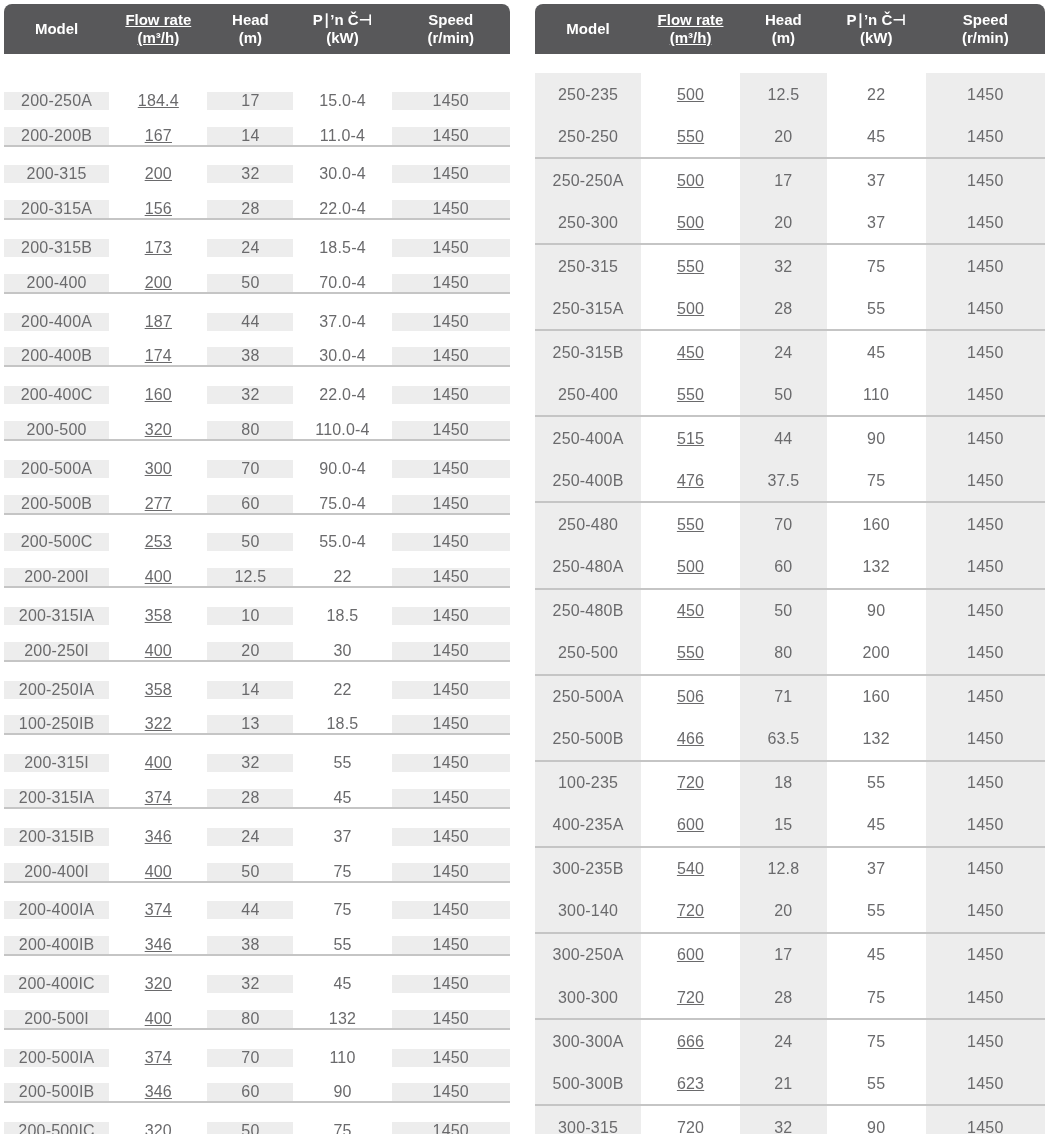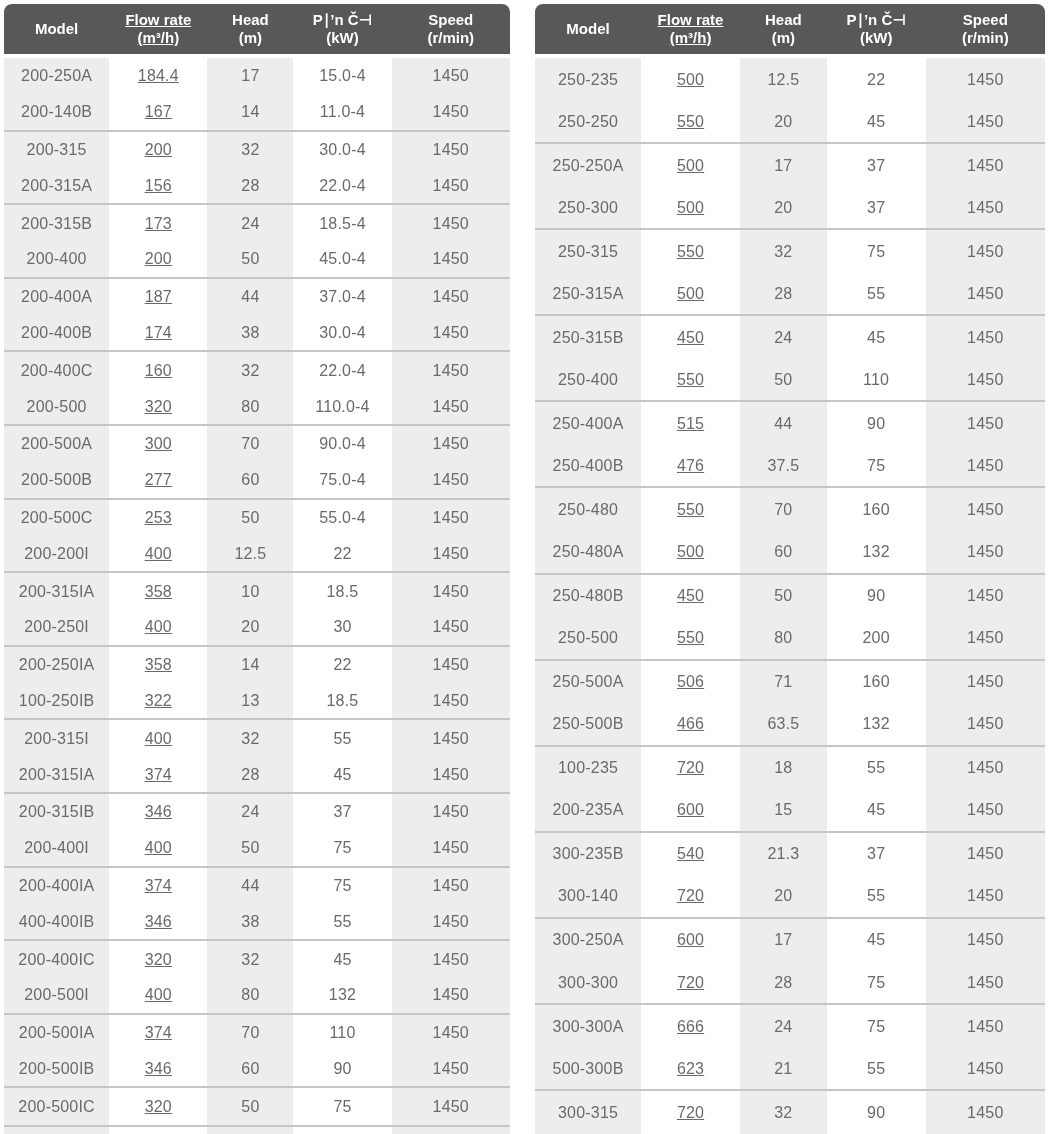--- a/index.html
+++ b/index.html
@@ -17,32 +17,32 @@
     background:var(--header-bg,#58585a);
     color:var(--header-text,#ffffff);
     border-radius:8px 8px 0 0;
     height:50px;
     display:flex;
     align-items:center;
     font-weight:bold;
     font-size:15px;
     line-height:18px;
     text-align:right;
-    margin-bottom:4px;
+    margin-bottom:19px;
   }
   .hc{display:flex;flex-direction:column;justify-content:center;align-items:center;height:100%;}
 
   .c0{width:20.8%;}
   .c1{width:19.4%;text-decoration:underline;}
   .c2{width:17.0%;}
   .c3{width:19.4%;}
   .c4{width:23.4%;}
 
   .row{display:flex;box-sizing:border-box;}
-  .left .row{height:36.8px;}
+  .left .row{height:36.8px;align-items:flex-end;}
   .right .row{height:43.05px;}
   .cell{
     display:flex;align-items:center;justify-content:center;
     font-size:16px;
     color:var(--body-text,#6a6a6c);
     letter-spacing:0.2px;
   }
   .cell.c0,.cell.c2,.cell.c4{background:var(--stripe,#ededed);}
   .cell.c1,.cell.c3{background:#ffffff;}
 
@@ -80,21 +80,21 @@
 
       <div class="row">
         <div class="cell c0">200-250A</div>
         <div class="cell c1">184.4</div>
         <div class="cell c2">17</div>
         <div class="cell c3">15.0-4</div>
         <div class="cell c4">1450</div>
       </div>
 
       <div class="row">
-        <div class="cell c0">200-140B</div>
+        <div class="cell c0">200-200B</div>
         <div class="cell c1">167</div>
         <div class="cell c2">14</div>
         <div class="cell c3">11.0-4</div>
         <div class="cell c4">1450</div>
       </div>
 
       <div class="row">
         <div class="cell c0">200-315</div>
         <div class="cell c1">200</div>
         <div class="cell c2">32</div>
@@ -115,21 +115,21 @@
         <div class="cell c1">173</div>
         <div class="cell c2">24</div>
         <div class="cell c3">18.5-4</div>
         <div class="cell c4">1450</div>
       </div>
 
       <div class="row">
         <div class="cell c0">200-400</div>
         <div class="cell c1">200</div>
         <div class="cell c2">50</div>
-        <div class="cell c3">45.0-4</div>
+        <div class="cell c3">70.0-4</div>
         <div class="cell c4">1450</div>
       </div>
 
       <div class="row">
         <div class="cell c0">200-400A</div>
         <div class="cell c1">187</div>
         <div class="cell c2">44</div>
         <div class="cell c3">37.0-4</div>
         <div class="cell c4">1450</div>
       </div>
@@ -256,21 +256,21 @@
 
       <div class="row">
         <div class="cell c0">200-400IA</div>
         <div class="cell c1">374</div>
         <div class="cell c2">44</div>
         <div class="cell c3">75</div>
         <div class="cell c4">1450</div>
       </div>
 
       <div class="row">
-        <div class="cell c0">400-400IB</div>
+        <div class="cell c0">200-400IB</div>
         <div class="cell c1">346</div>
         <div class="cell c2">38</div>
         <div class="cell c3">55</div>
         <div class="cell c4">1450</div>
       </div>
 
       <div class="row">
         <div class="cell c0">200-400IC</div>
         <div class="cell c1">320</div>
         <div class="cell c2">32</div>
@@ -473,31 +473,31 @@
 
       <div class="row">
         <div class="cell c0">100-235</div>
         <div class="cell c1">720</div>
         <div class="cell c2">18</div>
         <div class="cell c3">55</div>
         <div class="cell c4">1450</div>
       </div>
 
       <div class="row">
-        <div class="cell c0">200-235A</div>
+        <div class="cell c0">400-235A</div>
         <div class="cell c1">600</div>
         <div class="cell c2">15</div>
         <div class="cell c3">45</div>
         <div class="cell c4">1450</div>
       </div>
 
       <div class="row">
         <div class="cell c0">300-235B</div>
         <div class="cell c1">540</div>
-        <div class="cell c2">21.3</div>
+        <div class="cell c2">12.8</div>
         <div class="cell c3">37</div>
         <div class="cell c4">1450</div>
       </div>
 
       <div class="row">
         <div class="cell c0">300-140</div>
         <div class="cell c1">720</div>
         <div class="cell c2">20</div>
         <div class="cell c3">55</div>
         <div class="cell c4">1450</div>

